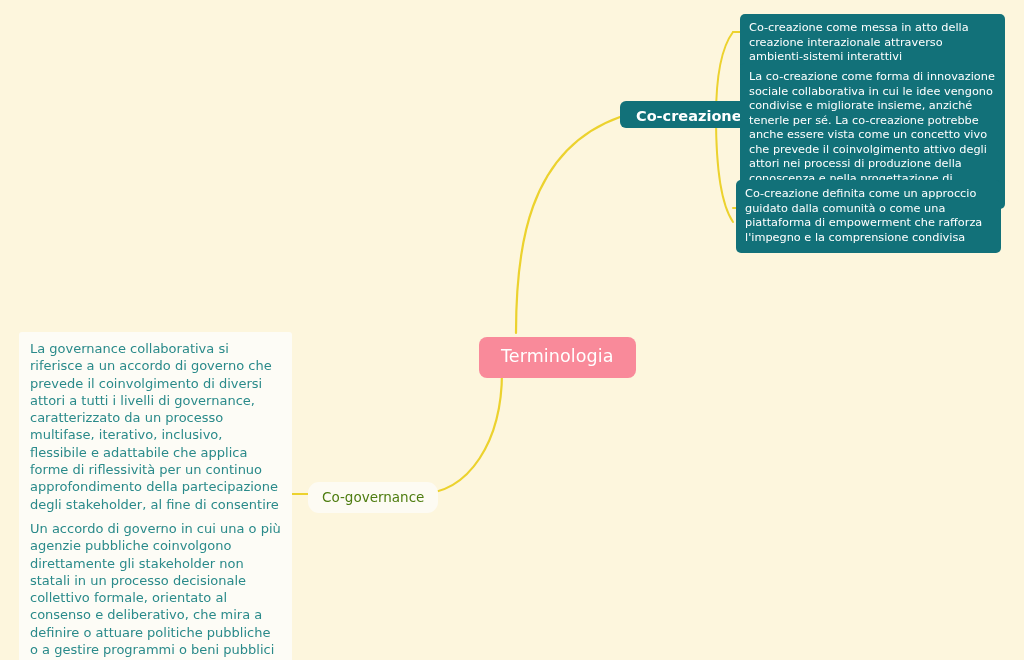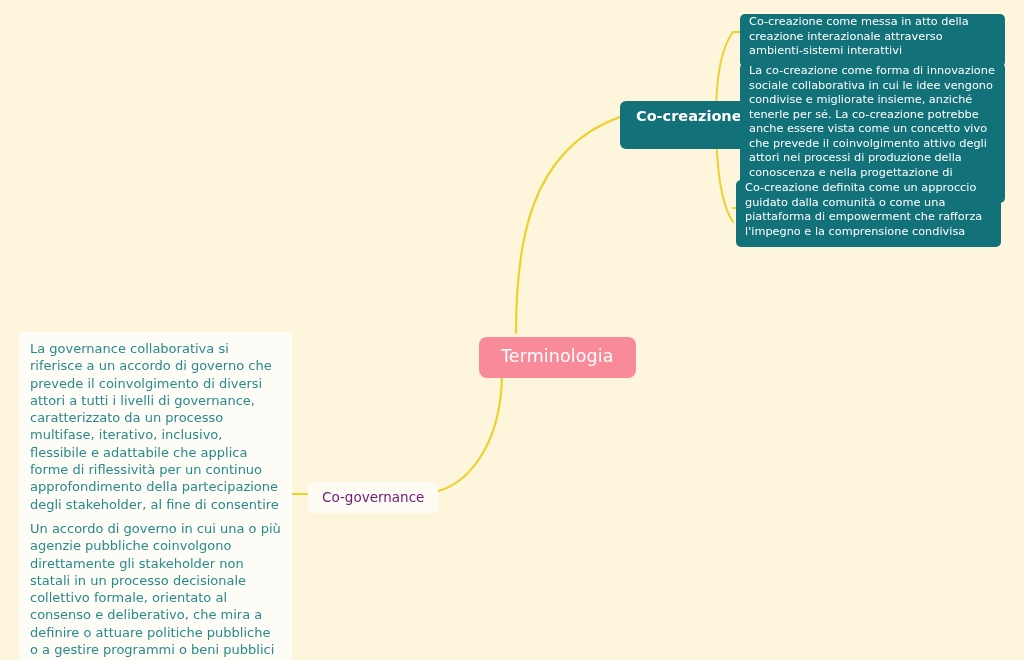--- a/index.html
+++ b/index.html
@@ -44,45 +44,45 @@
     letter-spacing: .1px;
   }
 
   
   .branch-node-teal {
     background: #127179;
     color: #ffffff;
     border-radius: 6px;
     font-size: 14.5px;
     line-height: 1.2;
-    padding: 7px 16px 24px 16px;
+    padding: 7px 16px 3px 16px;
     white-space: nowrap;
     font-weight: 600;
   }
 
   
   .branch-node-light {
     background: #fdfbf3;
-    color: #701a75;
-    border-radius: 5px;
+    color: #4d7c0f;
+    border-radius: 11px;
     font-size: 13.5px;
     line-height: 1.2;
     padding: 7px 14px 8px 14px;
     white-space: nowrap;
     text-align: right;
   }
 
   
   .leaf-teal {
     background: #127179;
     color: #ffffff;
     border-radius: 5px;
     font-size: 11.3px;
     line-height: 1.29;
-    padding: 1px 9px 8px 9px;
+    padding: 7px 9px 8px 9px;
   }
 
   
   .leaf-light {
     background: #fdfcf6;
     color: #2a8a8a;
     border-radius: 3px;
     font-size: 13px;
     line-height: 1.33;
     padding: 8px 11px 9px 11px;

